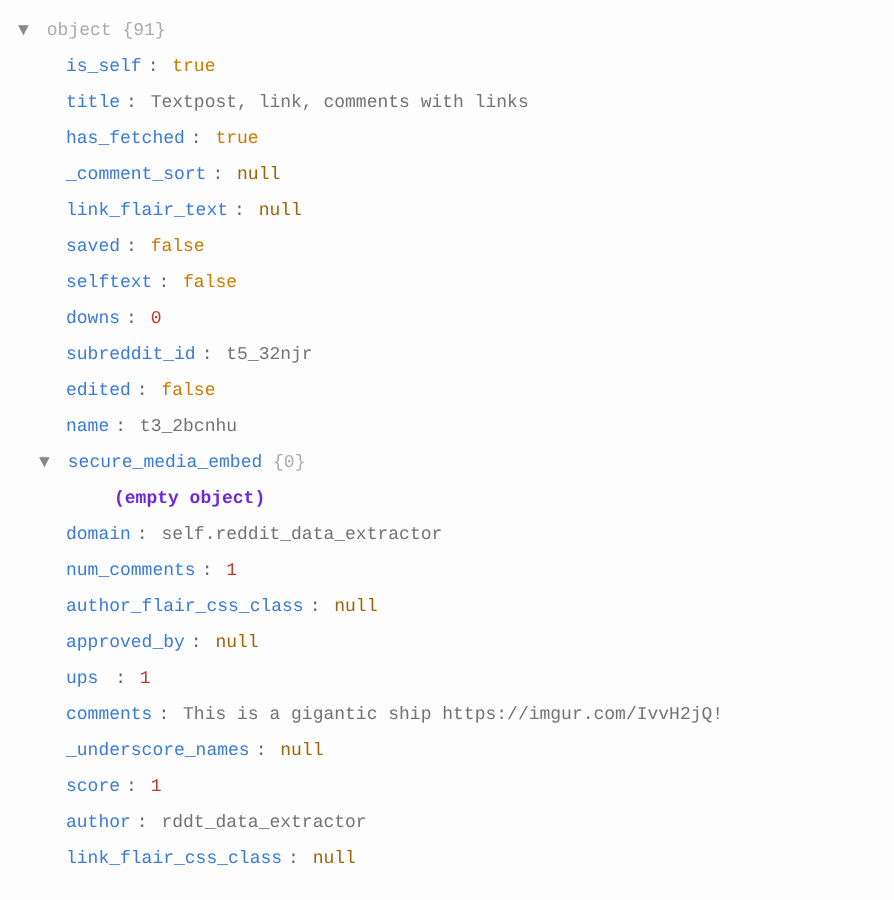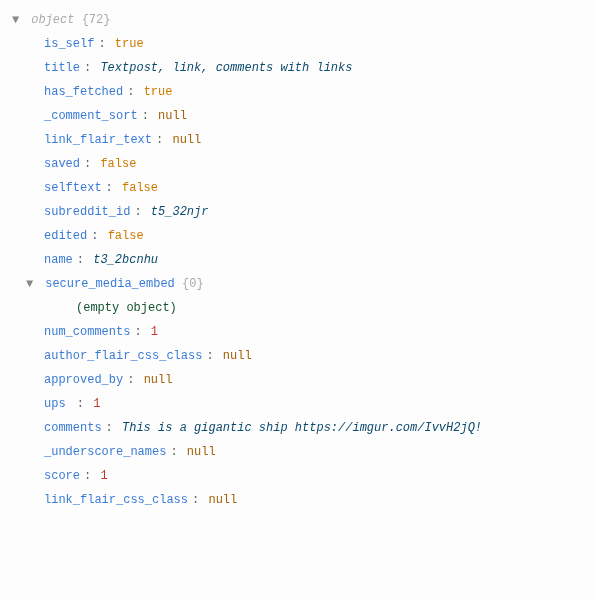--- a/index.html
+++ b/index.html
@@ -23,46 +23,49 @@
       display: inline-block;
       width: 12px;
       color: #888;
       font-size: 12px;
       cursor: pointer;
       user-select: none;
     }
     .key { color: #3a7bd5; }
     .colon { color: #666; padding: 0 2px 0 2px; }
     .space { display:inline-block; width: 2px; }
-    .type-label { color: #aaa; font-style: italic; }
+    .type-label { color: #aaa; }
     .count { color: #aaa; }
-    .val-string { color: #0c4a6e; font-style: italic; }
+    .val-string { color: #737373; }
     .val-bool { color: #cc7a00; }
     .val-null { color: #a16207; }
     .val-number { color: #c0392b; }
-    .empty { color: #14532d; }
+    .empty { color: #6d28d9; font-weight: bold; }
   </style>
 </head>
 <body>
 
 <div id="tree">
-    <div class="row indent-0"><span class="toggle">▼</span> <span class="type-label">object</span> <span class="count">{72}</span></div>
+    <div class="row indent-0"><span class="toggle">▼</span> <span class="type-label">object</span> <span class="count">{91}</span></div>
     <div class="row indent-1"><span class="key">is_self</span><span class="space"></span><span class="colon">:</span> <span class="val-bool">true</span></div>
     <div class="row indent-1"><span class="key">title</span><span class="space"></span><span class="colon">:</span> <span class="val-string">Textpost, link, comments with links</span></div>
     <div class="row indent-1"><span class="key">has_fetched</span><span class="space"></span><span class="colon">:</span> <span class="val-bool">true</span></div>
     <div class="row indent-1"><span class="key">_comment_sort</span><span class="space"></span><span class="colon">:</span> <span class="val-null">null</span></div>
     <div class="row indent-1"><span class="key">link_flair_text</span><span class="space"></span><span class="colon">:</span> <span class="val-null">null</span></div>
     <div class="row indent-1"><span class="key">saved</span><span class="space"></span><span class="colon">:</span> <span class="val-bool">false</span></div>
     <div class="row indent-1"><span class="key">selftext</span><span class="space"></span><span class="colon">:</span> <span class="val-bool">false</span></div>
+    <div class="row indent-1"><span class="key">downs</span><span class="space"></span><span class="colon">:</span> <span class="val-number">0</span></div>
     <div class="row indent-1"><span class="key">subreddit_id</span><span class="space"></span><span class="colon">:</span> <span class="val-string">t5_32njr</span></div>
     <div class="row indent-1"><span class="key">edited</span><span class="space"></span><span class="colon">:</span> <span class="val-bool">false</span></div>
     <div class="row indent-1"><span class="key">name</span><span class="space"></span><span class="colon">:</span> <span class="val-string">t3_2bcnhu</span></div>
     <div class="row indent-1"><span class="toggle" style="margin-left:-18px;">▼</span> <span class="key">secure_media_embed</span> <span class="count">{0}</span></div>
     <div class="row indent-2"><span class="empty">(empty object)</span></div>
+    <div class="row indent-1"><span class="key">domain</span><span class="space"></span><span class="colon">:</span> <span class="val-string">self.reddit_data_extractor</span></div>
     <div class="row indent-1"><span class="key">num_comments</span><span class="space"></span><span class="colon">:</span> <span class="val-number">1</span></div>
     <div class="row indent-1"><span class="key">author_flair_css_class</span><span class="space"></span><span class="colon">:</span> <span class="val-null">null</span></div>
     <div class="row indent-1"><span class="key">approved_by</span><span class="space"></span><span class="colon">:</span> <span class="val-null">null</span></div>
     <div class="row indent-1"><span class="key">ups </span><span class="space"></span><span class="colon">:</span> <span class="val-number">1</span></div>
     <div class="row indent-1"><span class="key">comments</span><span class="space"></span><span class="colon">:</span> <span class="val-string">This is a gigantic ship https://imgur.com/IvvH2jQ!</span></div>
     <div class="row indent-1"><span class="key">_underscore_names</span><span class="space"></span><span class="colon">:</span> <span class="val-null">null</span></div>
     <div class="row indent-1"><span class="key">score</span><span class="space"></span><span class="colon">:</span> <span class="val-number">1</span></div>
+    <div class="row indent-1"><span class="key">author</span><span class="space"></span><span class="colon">:</span> <span class="val-string">rddt_data_extractor</span></div>
     <div class="row indent-1"><span class="key">link_flair_css_class</span><span class="space"></span><span class="colon">:</span> <span class="val-null">null</span></div>
   </div>
 
 </body></html>

